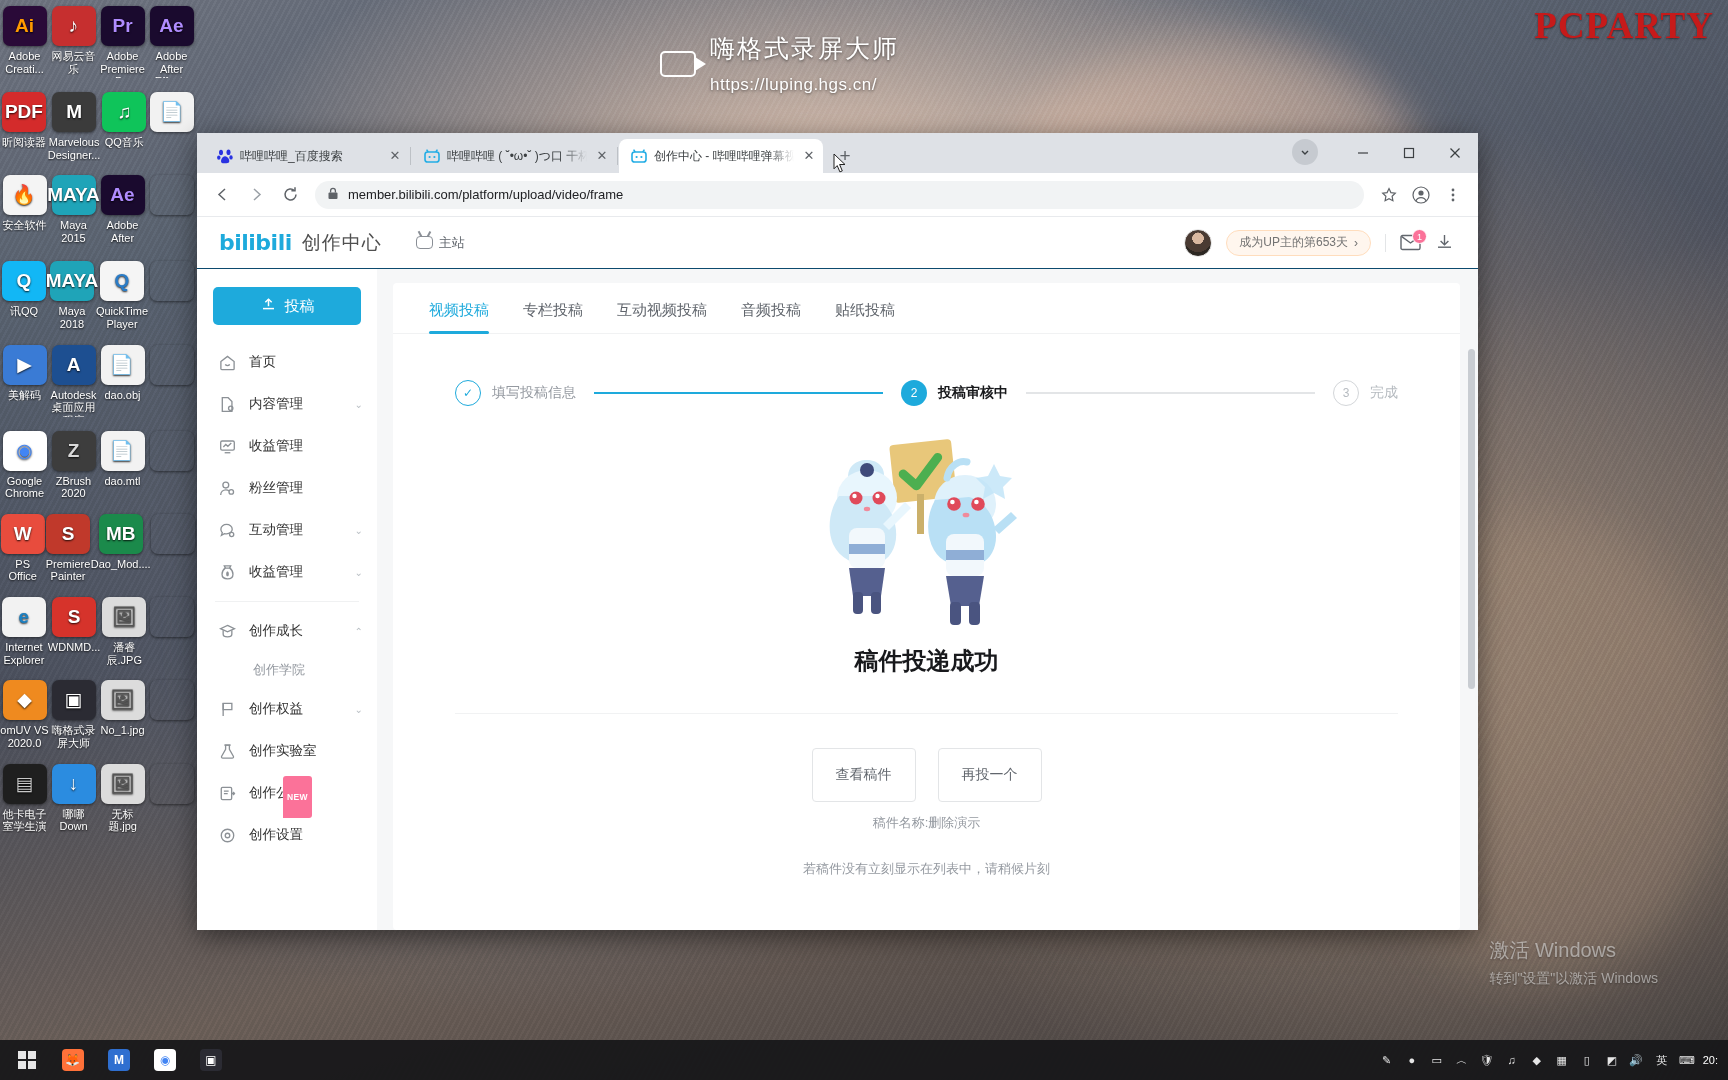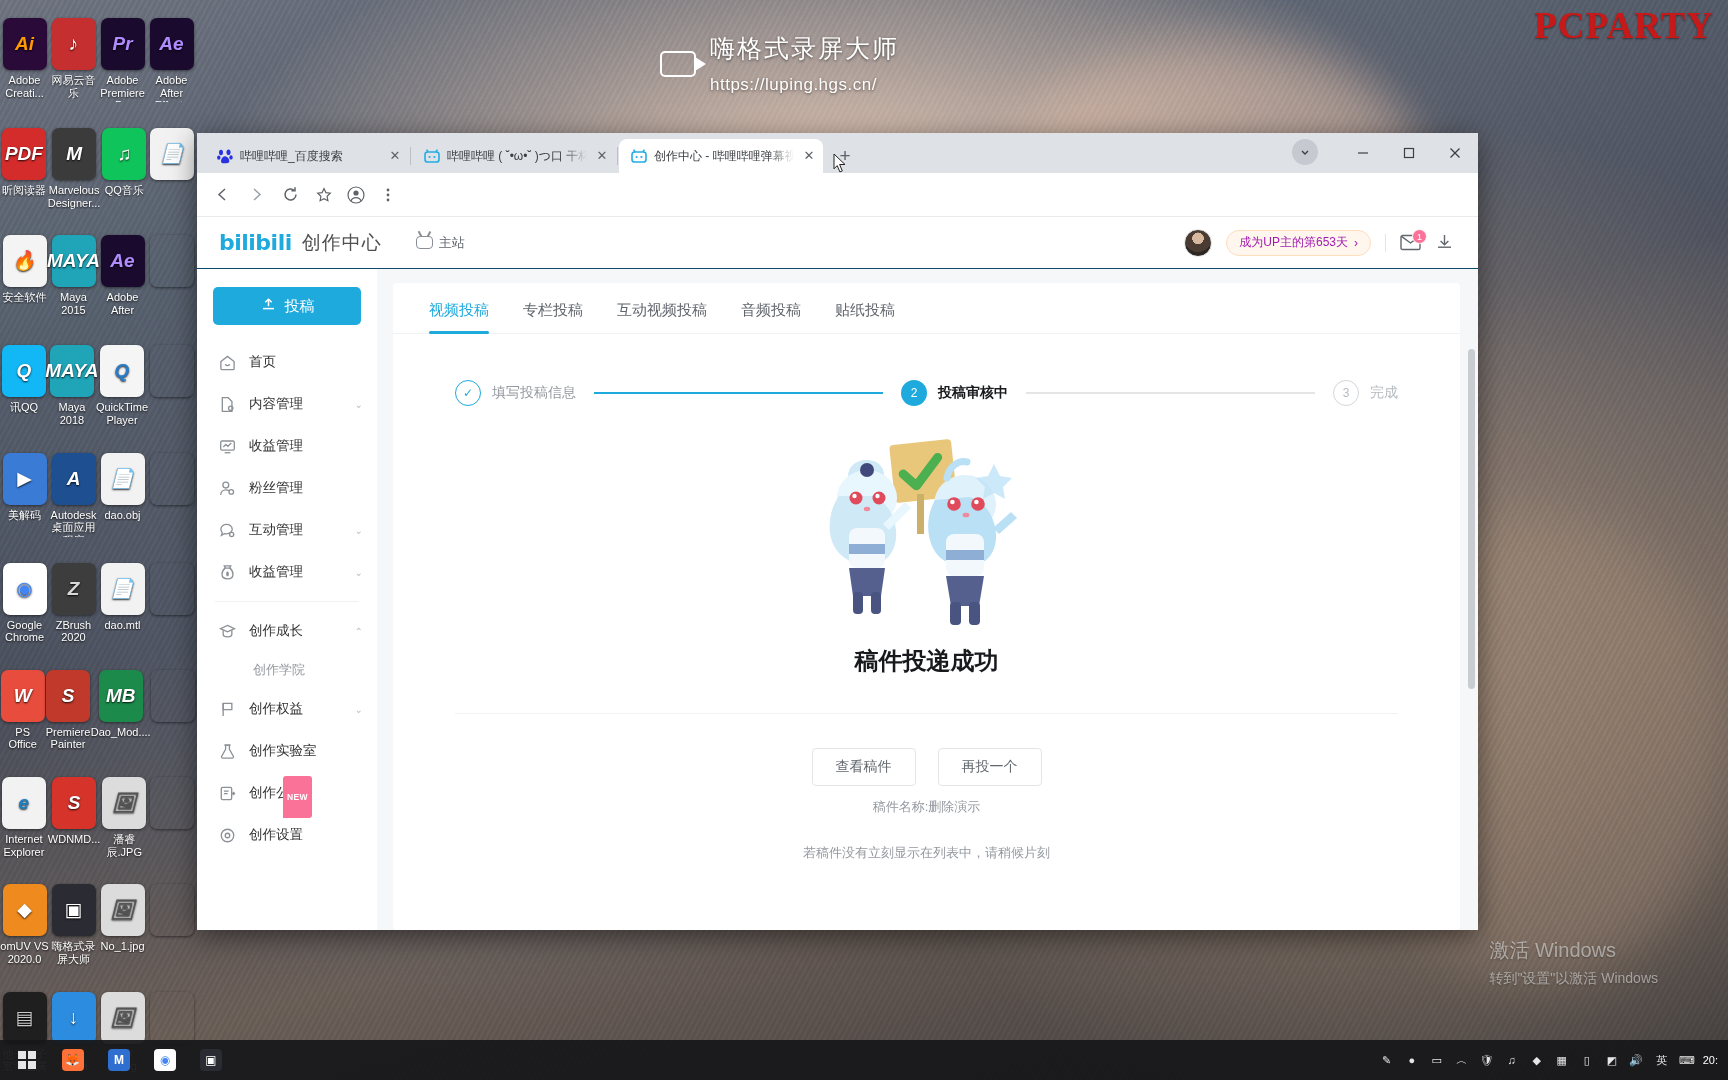--- a/index.html
+++ b/index.html
@@ -63,25 +63,24 @@
   #icon-grid {
     position: absolute; left: 0; top: 6px; width: 196px;
   }
   .icon-row { display: flex; }
   .dicon {
     width: 70px; margin: 0 0 14px 0; text-align: center;
     color: #fff; font-size: 11px; line-height: 1.15;
     text-shadow: 0 1px 2px rgba(0,0,0,.85);
   }
   .dicon .glyph {
-    width: 44px; height: 52px; margin: 12px auto 4px; border-radius: 7px;
+    width: 44px; height: 40px; margin: 0 auto 4px; border-radius: 7px;
     display: flex; align-items: center; justify-content: center;
     font-size: 19px; font-weight: 700; color: #fff;
     box-shadow: 0 1px 3px rgba(0,0,0,.5);
-    font-style: italic;
   }
   .dicon .cap { display: block; max-height: 28px; overflow: hidden; }
 
   
   #chrome {
     position: absolute; left: 197px; top: 133px;
     width: 1281px; height: 797px;
     background: #ffffff;
     box-shadow: 0 6px 26px rgba(0,0,0,.5);
     display: flex; flex-direction: column;
@@ -163,21 +162,21 @@
   .tv-ico::after  { right: 2px; transform: rotate(28deg); }
 
   .header-right { margin-left: auto; display: flex; align-items: center; gap: 14px; }
   .avatar-sm {
     width: 28px; height: 28px; border-radius: 50%; flex: 0 0 auto;
     background: radial-gradient(circle at 50% 32%, #d9b8a0 0 26%, #4a3b33 27% 62%, #2c2722 63% 100%);
     border: 1px solid #e6e6e6;
   }
   .up-pill {
     height: 26px; padding: 0 12px; border-radius: 13px; background: #fff6ee;
-    border: 1px solid #ffddbd; color: #a21caf; font-size: 12px;
+    border: 1px solid #ffddbd; color: #737373; font-size: 12px;
     display: flex; align-items: center; gap: 6px;
   }
   .hdiv { width: 1px; height: 18px; background: #e3e5e7; }
   .hicon { position: relative; color: #61666d; display: flex; align-items: center; }
   .dot-badge {
     position: absolute; top: -5px; right: -6px; min-width: 15px; height: 15px;
     border-radius: 8px; background: #fb7299; color: #fff; font-size: 9px;
     display: flex; align-items: center; justify-content: center; padding: 0 3px;
     border: 1.5px solid #fff;
   }
@@ -238,21 +237,21 @@
   .st-line.on { background: #1eaadc; }
   .st-line.off { background: #e3e5e7; }
 
   .hero { display: flex; justify-content: center; margin-top: 18px; }
   .success-title {
     text-align: center; font-size: 24px; font-weight: 700; color: #18191c; margin-top: 6px;
   }
   .divider { height: 1px; background: #f1f2f3; margin: 36px 62px 0; }
   .btn-row { display: flex; justify-content: center; gap: 22px; margin-top: 34px; }
   .ghost-btn {
-    width: 104px; height: 38px; border: 1px solid #e3e5e7; border-radius: 4px;
+    width: 104px; height: 54px; border: 1px solid #e3e5e7; border-radius: 4px;
     background: #fff; color: #61666d; font-size: 14px;
     display: flex; align-items: center; justify-content: center;
   }
   .foot-note { text-align: center; font-size: 13px; color: #9499a0; margin-top: 28px; }
   .foot-note.second { margin-top: 12px; }
 
   .scroll-track {
     position: absolute; right: 3px; top: 2px; bottom: 2px; width: 7px;
   }
   .scroll-thumb {
@@ -558,20 +557,29 @@
       <svg width="17" height="17" viewBox="0 0 17 17">
           <path d="M6 3l6 5.5-6 5.5" fill="none" stroke="#9aa0a6" stroke-width="1.5"></path>
         </svg>
     </div>
     <div class="nav-btn">
       <svg width="17" height="17" viewBox="0 0 17 17">
           <path d="M14 8.5a5.5 5.5 0 1 1-1.7-4" fill="none" stroke="#5f6368" stroke-width="1.5"></path>
           <path d="M13 1.2v3.6h-3.6" fill="none" stroke="#5f6368" stroke-width="1.5"></path>
         </svg>
     </div>
+    <div class="urlbox">
+      <span>
+        <svg width="12" height="13" viewBox="0 0 12 13">
+            <rect x="1.5" y="5.5" width="9" height="6.5" rx="1" fill="#5f6368"></rect>
+            <path d="M3.6 5.5V3.8a2.4 2.4 0 0 1 4.8 0v1.7" fill="none" stroke="#5f6368" stroke-width="1.3"></path>
+          </svg>
+      </span>
+      <span>member.bilibili.com/platform/upload/video/frame</span>
+    </div>
     <div class="url-actions">
       <div class="nav-btn">
         <svg width="16" height="16" viewBox="0 0 16 16">
             <path d="M8 1.6l1.9 4 4.4.6-3.2 3.1.8 4.4L8 11.6l-3.9 2.1.8-4.4L1.7 6.2l4.4-.6z" fill="none" stroke="#5f6368" stroke-width="1.2"></path>
           </svg>
       </div>
       <div class="nav-btn">
         <svg width="18" height="18" viewBox="0 0 18 18">
             <circle cx="9" cy="9" r="8" fill="none" stroke="#5f6368" stroke-width="1.2"></circle>
             <circle cx="9" cy="7" r="2.6" fill="#5f6368"></circle>

